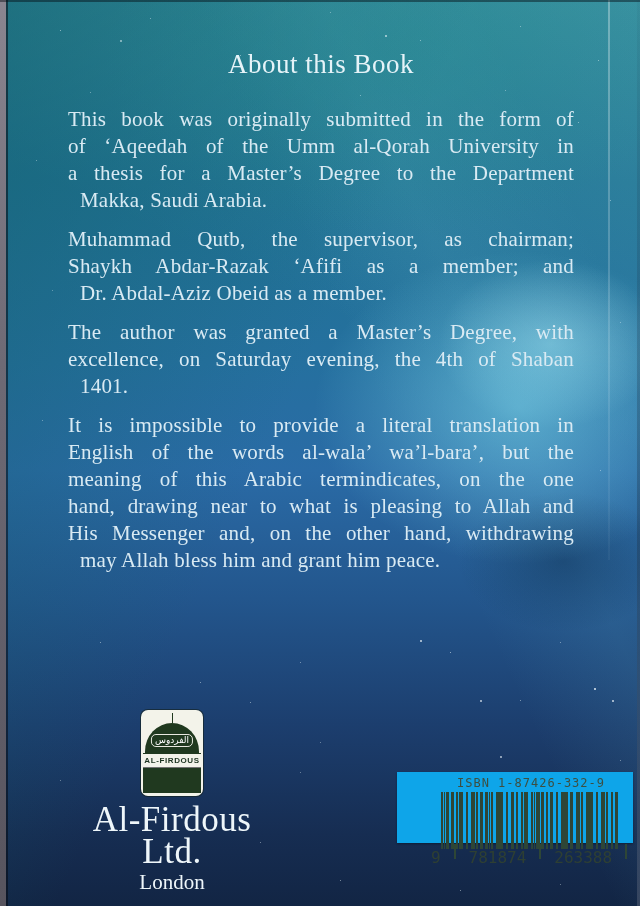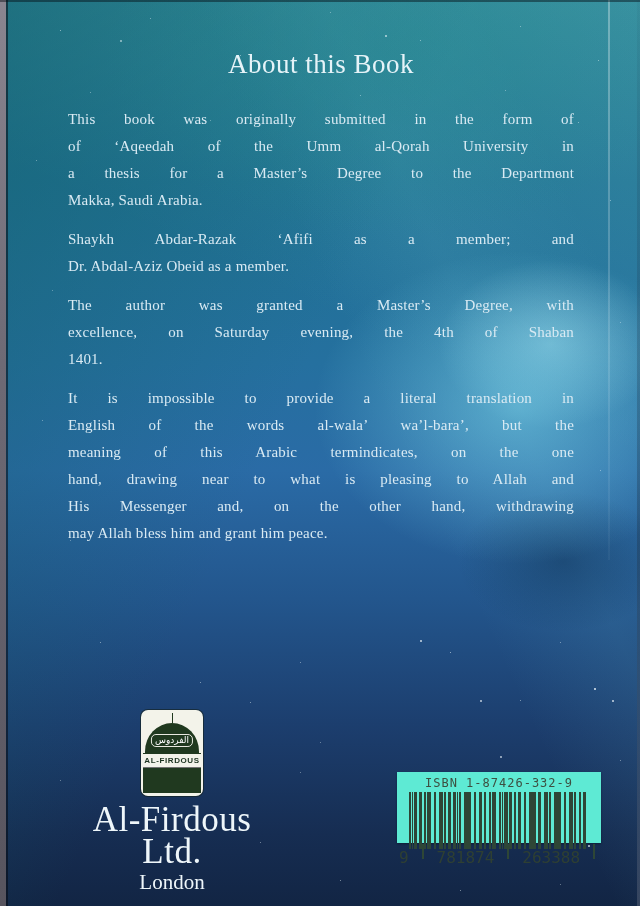--- a/index.html
+++ b/index.html
@@ -55,23 +55,23 @@
   .edge-top{position:absolute;left:0;top:0;right:0;height:2px;background:rgba(5,12,18,.45);}
   .edge-right{position:absolute;right:0;top:0;bottom:0;width:3px;
     background:linear-gradient(180deg,rgba(25,45,65,.05),rgba(30,50,70,.35) 60%,rgba(95,105,125,.45));}
   .crease{position:absolute;left:608px;top:0;width:2px;height:560px;
     background:linear-gradient(180deg,rgba(255,255,255,.32),rgba(255,255,255,.04));}
 
   
   .text-block{position:absolute;left:68px;top:48px;width:506px;color:#d9eaf3;}
   .title{font-size:27px;line-height:32px;text-align:center;color:#e6f3f8;
          margin:0 0 26px 0;font-weight:normal;letter-spacing:.5px;}
-  .para{font-size:15px;line-height:27px;margin:0 0 12px 0;letter-spacing:.2px;}
+  .para{font-size:21px;line-height:27px;margin:0 0 12px 0;letter-spacing:.2px;}
   .line{text-align:justify;text-align-last:justify;white-space:normal;}
-  .line.last{text-align-last:left;}
+  .line.last{text-align-last:left;margin-left:12px;}
 
   
   .publisher{position:absolute;left:72px;top:710px;width:200px;text-align:center;color:#eef6fa;}
   .logo{position:relative;width:62px;height:86px;margin:0 auto 8px auto;background:#f3f3ea;
         border-radius:7px;overflow:hidden;box-shadow:0 0 0 1px rgba(18,30,20,.55);}
   .logo-antenna{position:absolute;top:3px;left:50%;width:1px;height:10px;background:#20391f;}
   .logo-dome{position:absolute;top:13px;left:4px;right:4px;height:30px;background:#20391f;
              border-radius:50% 50% 0 0 / 95% 95% 0 0;}
   .logo-arabic{position:absolute;top:24px;left:50%;transform:translateX(-50%);z-index:2;
                font-family:"DejaVu Sans",sans-serif;font-size:9px;line-height:11px;color:#fff;
@@ -79,22 +79,22 @@
   .logo-band{position:absolute;top:43px;left:2px;right:2px;height:13px;background:#f3f3ea;
              border-top:1px solid #20391f;border-bottom:3px solid #737373;
              display:flex;align-items:center;justify-content:center;
              font-family:"Liberation Sans",sans-serif;font-weight:bold;font-size:8px;
              letter-spacing:.6px;color:#1c3320;}
   .logo-base{position:absolute;top:58px;left:2px;right:2px;bottom:3px;background:#20391f;}
   .pub-name{font-size:35px;line-height:32px;letter-spacing:.5px;}
   .pub-city{font-size:21px;line-height:24px;margin-top:2px;}
 
   
-  .barcode{position:absolute;left:397px;top:772px;width:204px;height:71px;background:#5eead4;
-           box-shadow:0 1px 2px rgba(0,0,0,.35);font-family:"DejaVu Sans Mono",monospace;}
+  .barcode{position:absolute;left:397px;top:772px;width:204px;height:71px;background:#0ea5e9;
+           box-shadow:0 1px 2px rgba(0,0,0,.35);font-family:"DejaVu Sans Mono",monospace;padding-left:32px;}
   .isbn-line{padding-top:4px;text-align:center;font-size:12px;letter-spacing:1px;color:#3d4f41;}
   .bars{height:57px;margin:2px 12px 0 12px;
     background-image:
       repeating-linear-gradient(90deg,#2e4636 0 2px,transparent 2px 5px),
       repeating-linear-gradient(90deg,transparent 0 3px,#2e4636 3px 4px,transparent 4px 9px),
       repeating-linear-gradient(90deg,transparent 0 5px,#2e4636 5px 8px,transparent 8px 13px);}
   .digits{display:flex;align-items:flex-start;justify-content:space-between;
           padding:0 6px 0 2px;font-size:16px;line-height:18px;color:#2e3f33;}
   .guard{width:2px;height:15px;background:#2e4636;margin-top:-5px;}
 </style>
@@ -110,20 +110,21 @@
   <div class="text-block">
     <h1 class="title">About this Book</h1>
     <div>
         <div class="para">
           <div class="line">This book was originally submitted in the form of</div>
           <div class="line">of ‘Aqeedah of the Umm al-Qorah University in</div>
           <div class="line">a thesis for a Master’s Degree to the Department</div>
           <div class="line last">Makka, Saudi Arabia.</div>
         </div>
         <div class="para">
+          <div class="line">Muhammad Qutb, the supervisor, as chairman;</div>
           <div class="line">Shaykh Abdar-Razak ‘Afifi as a member; and</div>
           <div class="line last">Dr. Abdal-Aziz Obeid as a member.</div>
         </div>
         <div class="para">
           <div class="line">The author was granted a Master’s Degree, with</div>
           <div class="line">excellence, on Saturday evening, the 4th of Shaban</div>
           <div class="line last">1401.</div>
         </div>
         <div class="para">
           <div class="line">It is impossible to provide a literal translation in</div>

